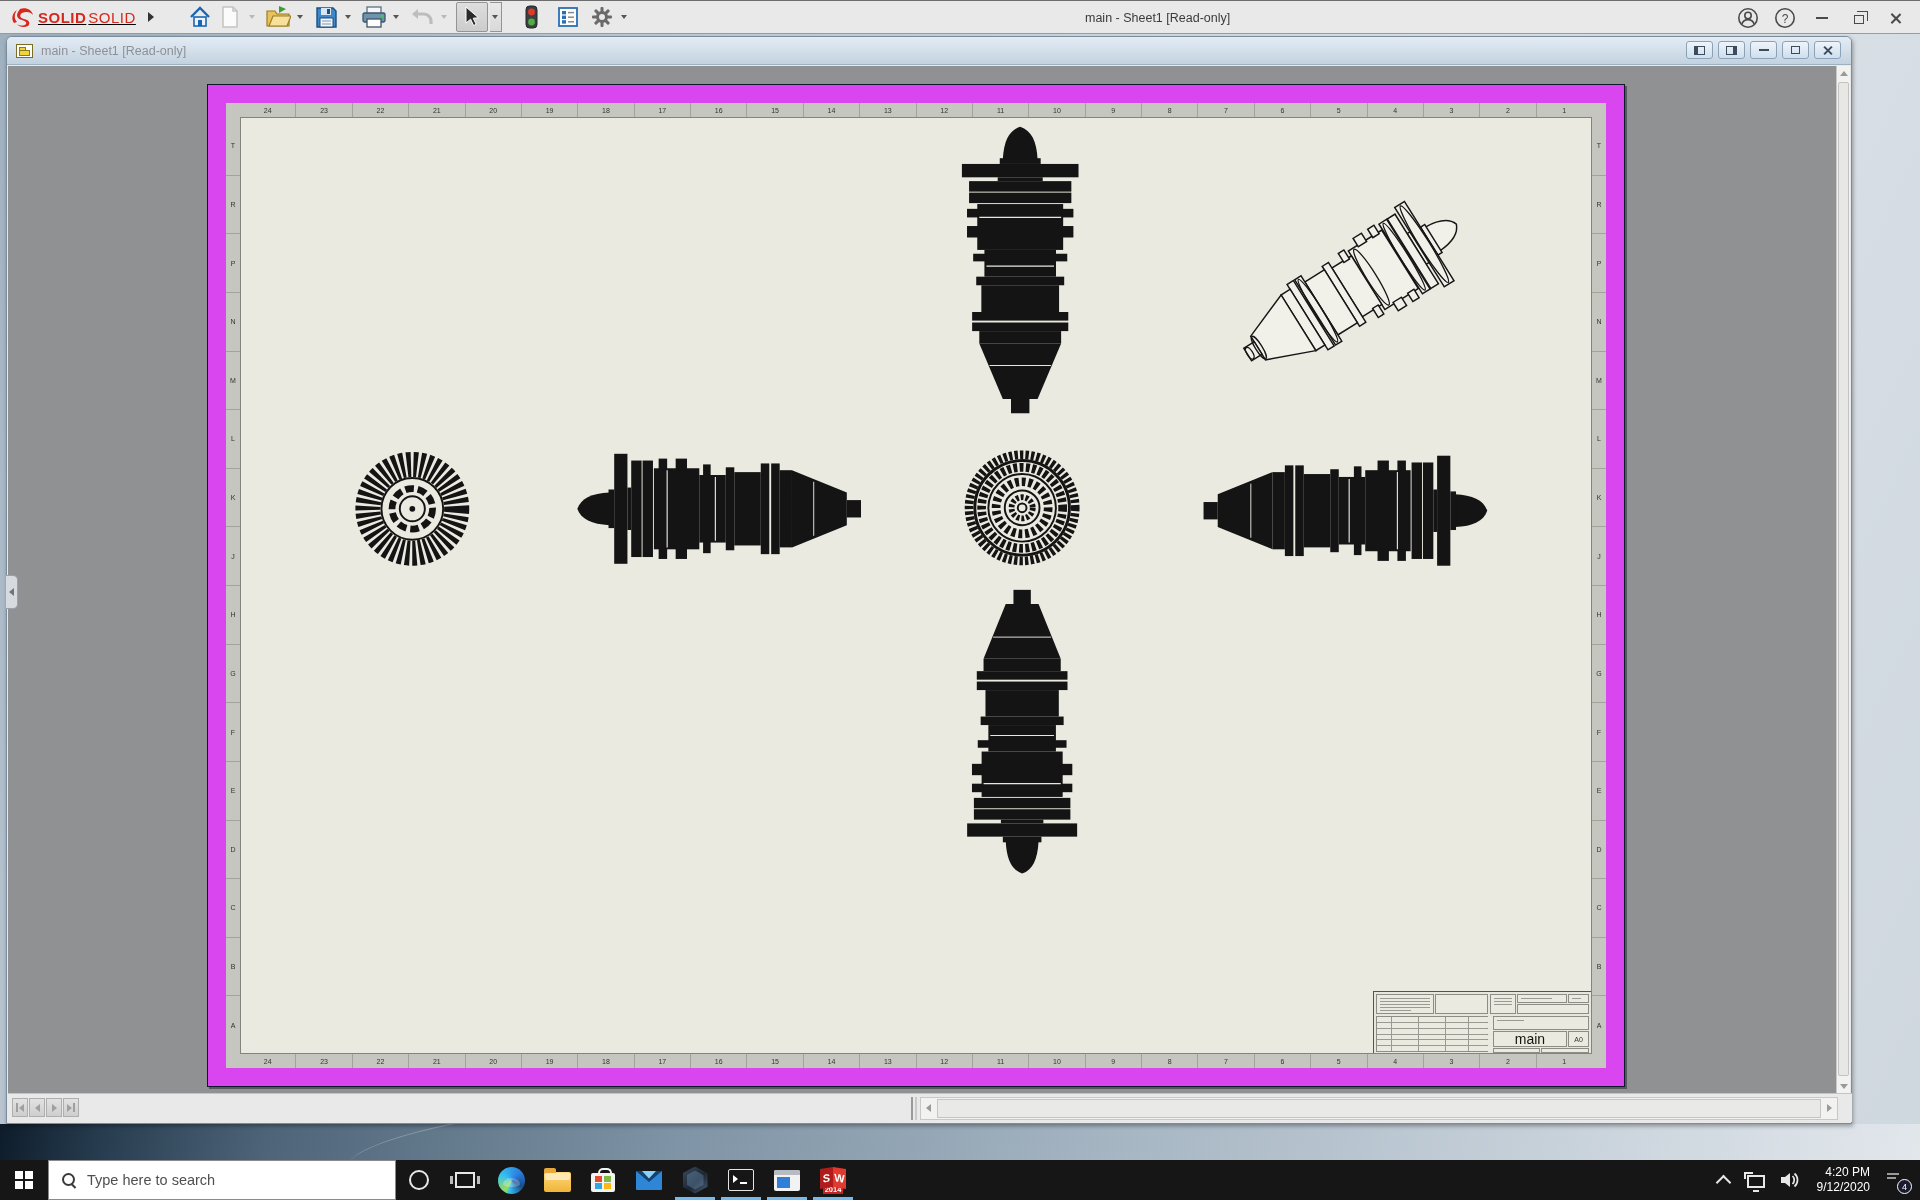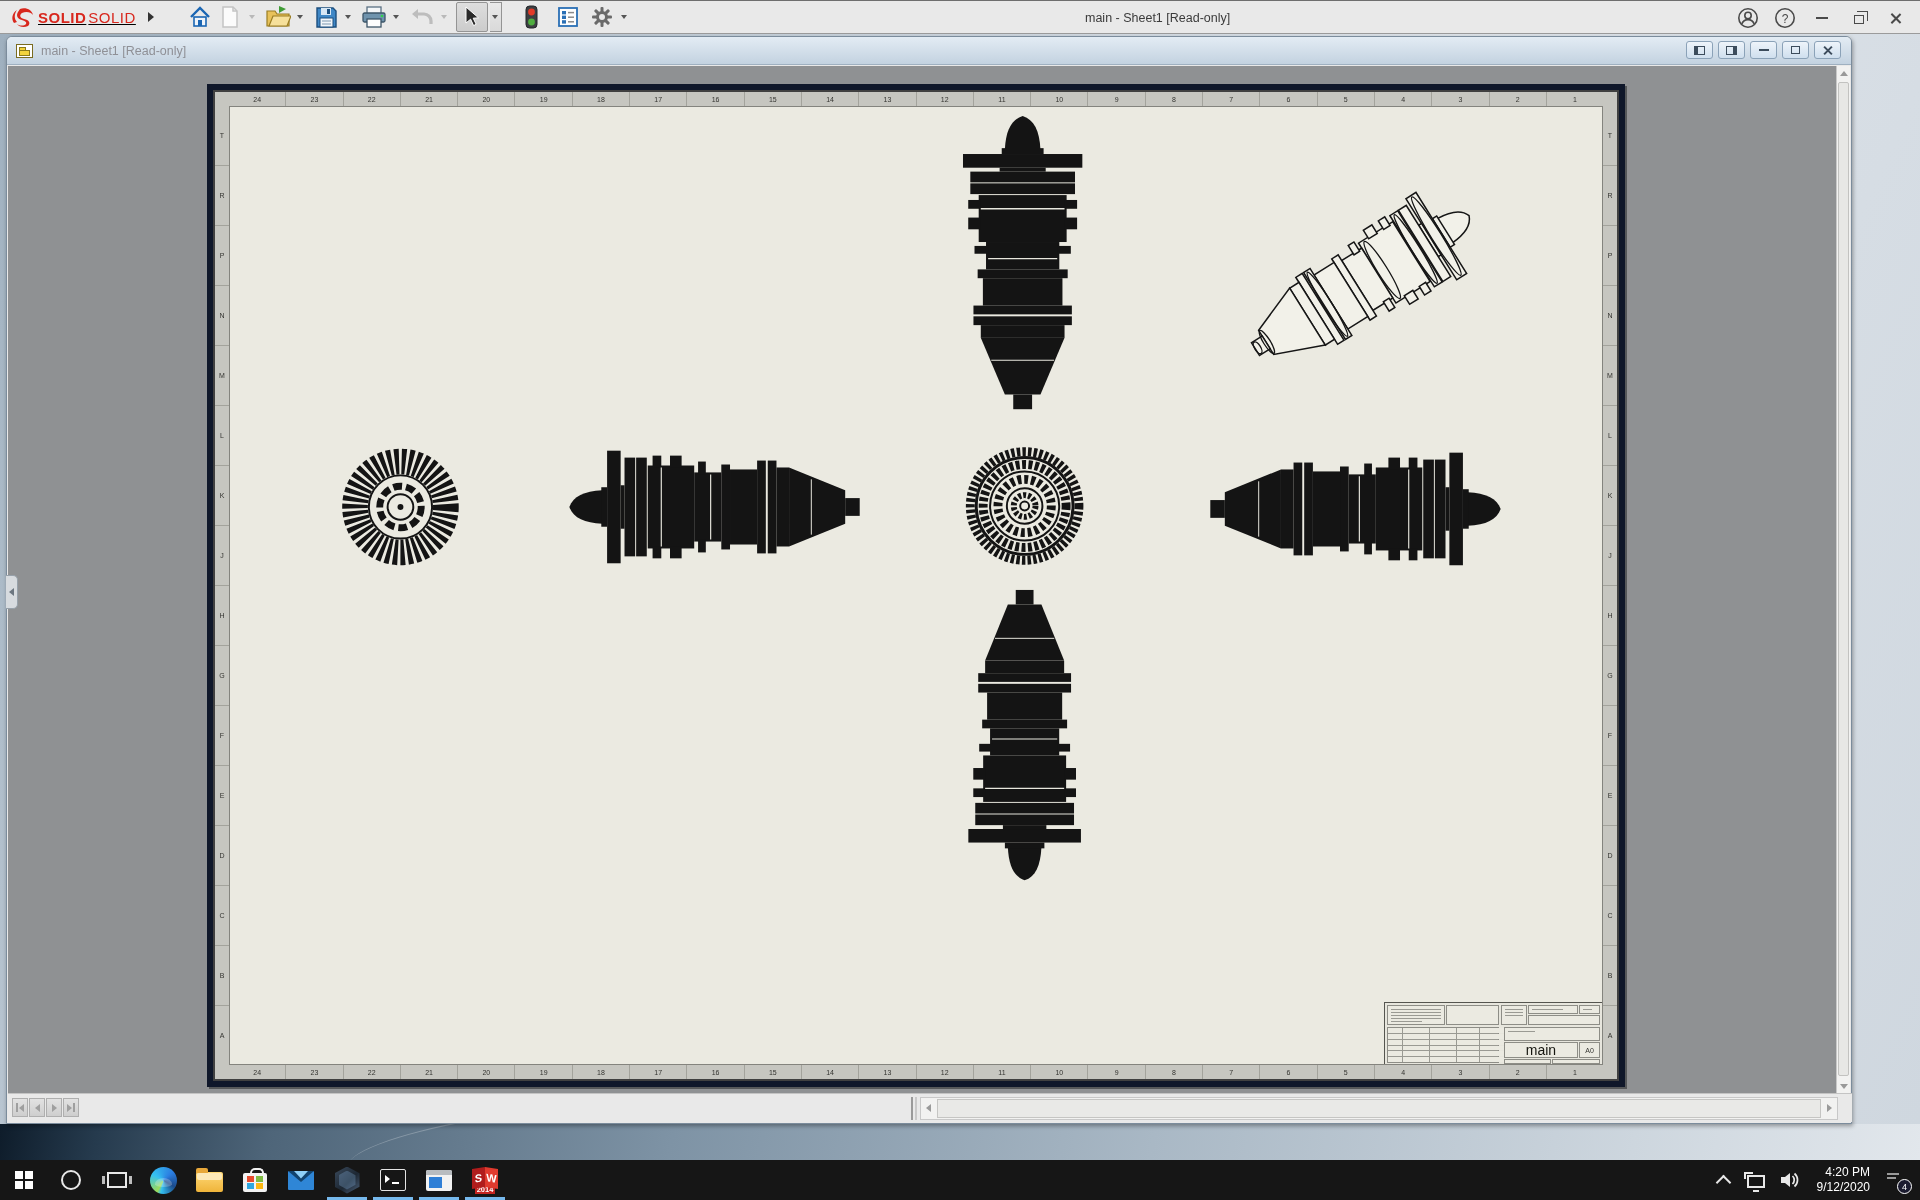--- a/index.html
+++ b/index.html
@@ -61,22 +61,22 @@
 
   
   .canvas{position:absolute;left:1px;top:29px;width:1830px;height:1028px;background:#8f9193;overflow:hidden;}
   .vscroll{position:absolute;right:1px;top:29px;width:14px;height:1028px;background:#f2f2f1;border-left:1px solid #c8c8c8;}
   .vscroll .arr{position:absolute;left:3px;width:0;height:0;border-left:4px solid transparent;border-right:4px solid transparent;}
   .vscroll .up{top:5px;border-bottom:5px solid #999;}
   .vscroll .dn{bottom:5px;border-top:5px solid #999;}
   .vscroll .thumb{position:absolute;left:1px;top:16px;width:11px;height:994px;background:#e7e7e5;border:1px solid #c2c2c0;border-radius:2px;}
 
   
-  .sheet{position:absolute;left:199px;top:18px;width:1418px;height:1003px;background:#404040;border:6px solid #0f172a;
-    padding:2px;box-shadow:2px 2px 0 rgba(40,42,44,.55);}
+  .sheet{position:absolute;left:199px;top:18px;width:1418px;height:1003px;background:#d946ef;border:1px solid #0f172a;
+    padding:18px;box-shadow:2px 2px 0 rgba(40,42,44,.55);}
   .frame{position:relative;width:100%;height:100%;background:#c6c6c0;}
   .zone{position:absolute;display:flex;}
   .zone span{flex:1;display:flex;align-items:center;justify-content:center;font-size:7px;color:#33332f;}
   .zone.topz{left:14px;right:14px;top:0;height:14px;}
   .zone.botz{left:14px;right:14px;bottom:0;height:14px;}
   .zone.topz span,.zone.botz span{border-right:1px solid #a3a39c;}
   .zone.topz span:last-child,.zone.botz span:last-child{border-right:none;}
   .zone.leftz{top:14px;bottom:14px;left:0;width:14px;flex-direction:column;}
   .zone.rightz{top:14px;bottom:14px;right:0;width:14px;flex-direction:column;}
   .zone.leftz span,.zone.rightz span{border-bottom:1px solid #a3a39c;}
@@ -637,20 +637,24 @@
 
 <div class="taskbar">
   <div class="tb-slot" style="width:48px;">
     <span class="start-grid">
         <b></b>
         <b></b>
         <b></b>
         <b></b>
       </span>
   </div>
+  <div class="search-box">
+    <span class="mag"></span>
+    <input type="text" readonly="" placeholder="Type here to search" style="">
+  </div>
   <div class="tb-slot">
       <span class="cortana-ring"></span>
     </div>
   <div class="tb-slot">
       <span class="taskview-ico"></span>
     </div>
   <div class="tb-slot">
       <span class="edge-ico"></span>
     </div>
   <div class="tb-slot">

